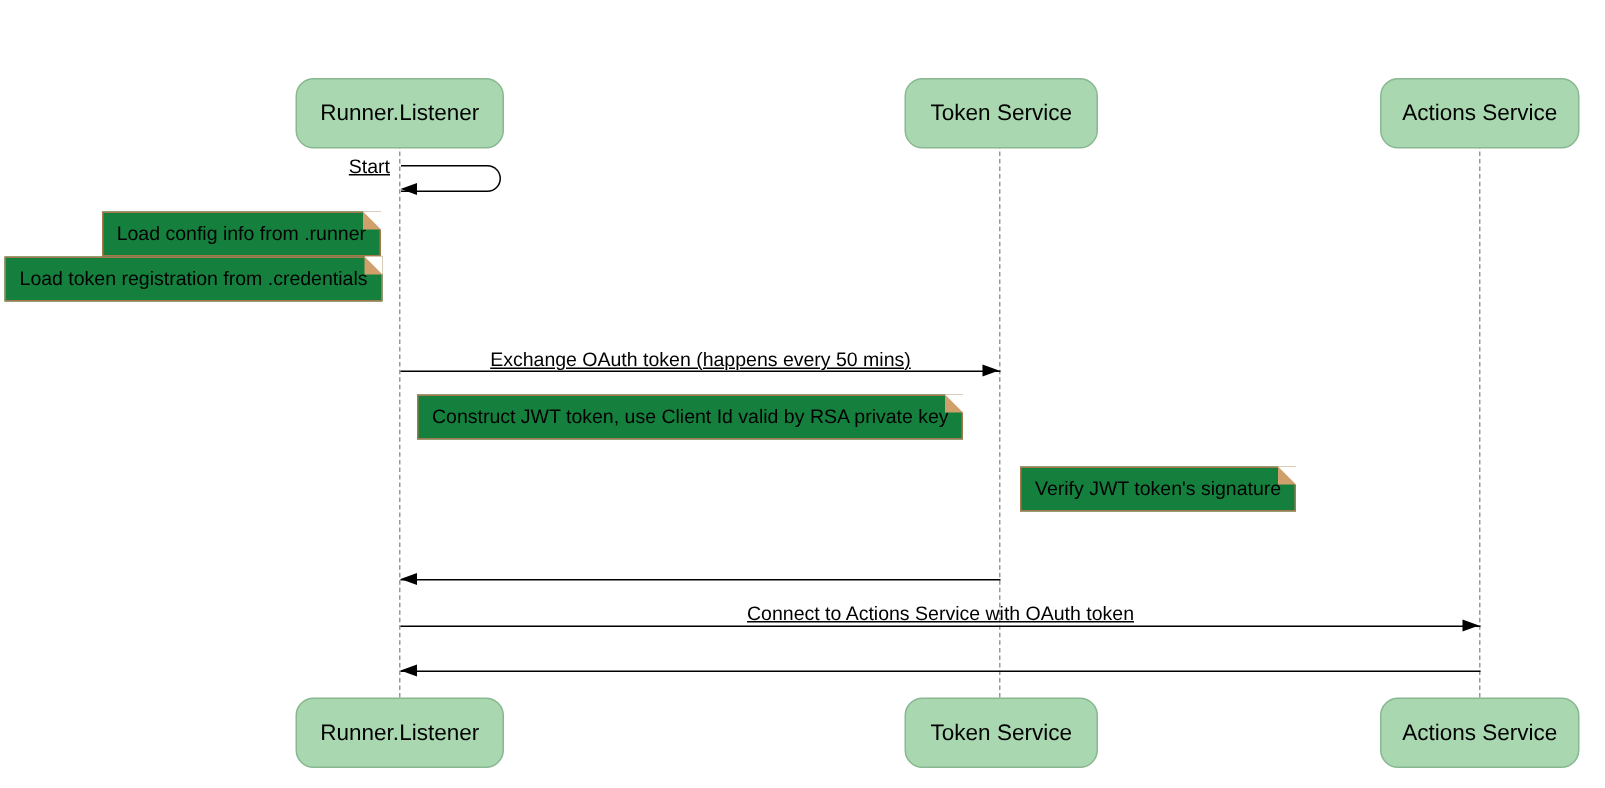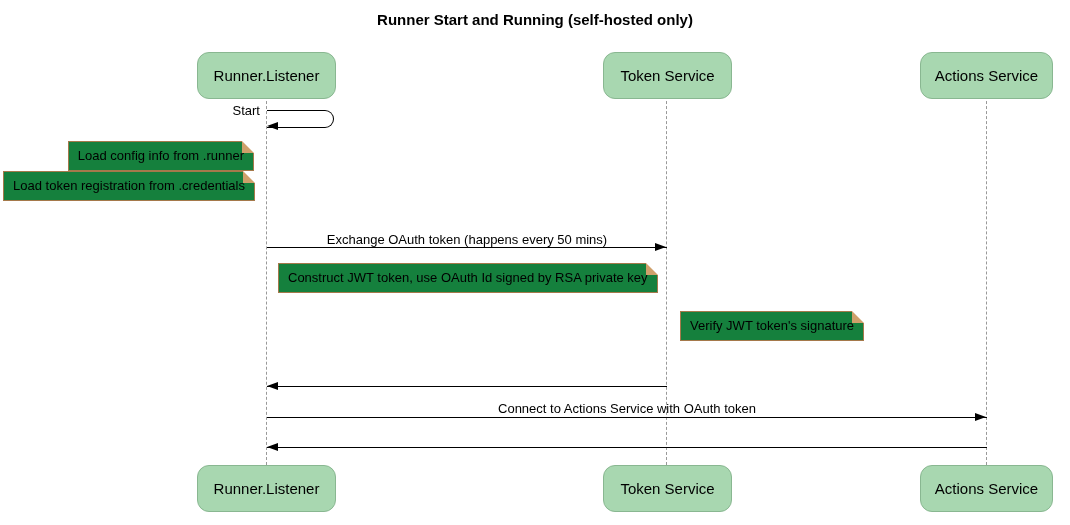--- a/index.html
+++ b/index.html
@@ -44,20 +44,21 @@
   .p-actions { left: 920px; width: 133px; }
   .row-top    { top: 52px; }
   .row-bottom { top: 465px; }
 
   .msg-label {
     position: absolute;
     font-size: 13px;
     color: #000;
     white-space: nowrap;
     text-align: center;
+    text-decoration: underline;
   }
   .msg-line {
     position: absolute;
     height: 1px;
     background: #000;
   }
   .arrow-right {
     position: absolute;
     width: 0; height: 0;
     border-left: 11px solid #000;
@@ -98,21 +99,20 @@
     border-style: solid;
     border-width: 0 12px 12px 0;
     border-color: #ffffff #ffffff #cfa06b #cfa06b;
   }
 </style>
 </head>
 <body>
 
 <div class="canvas">
 
-  <div class="title">Runner Start and Running (self-hosted only)</div>
 
   <div class="lifeline" style="left:266px;"></div>
   <div class="lifeline" style="left:666px;"></div>
   <div class="lifeline" style="left:986px;"></div>
 
   <div class="participant p-runner row-top">Runner.Listener</div>
   <div class="participant p-token row-top">Token Service</div>
   <div class="participant p-actions row-top">Actions Service</div>
 
   <div class="msg-label" style="left:180px; top:103px; width:80px; text-align:right;">Start</div>
@@ -120,21 +120,21 @@
   <div class="arrow-left" style="left:267px; top:122px;"></div>
 
   <div class="note" style="right:816px; top:141px;">Load config info from .runner</div>
 
   <div class="note" style="right:815px; top:171px;">Load token registration from .credentials</div>
 
   <div class="msg-label" style="left:267px; top:232px; width:400px;">Exchange OAuth token (happens every 50 mins)</div>
   <div class="msg-line" style="left:267px; top:247px; width:400px;"></div>
   <div class="arrow-right" style="left:655px; top:243px;"></div>
 
-  <div class="note" style="left:278px; top:263px;">Construct JWT token, use OAuth Id signed by RSA private key</div>
+  <div class="note" style="left:278px; top:263px;">Construct JWT token, use Client Id valid by RSA private key</div>
 
   <div class="note" style="left:680px; top:311px;">
     <div>Verify JWT token's signature</div>
   </div>
 
   <div class="msg-line" style="left:267px; top:386px; width:400px;"></div>
   <div class="arrow-left" style="left:267px; top:382px;"></div>
 
   <div class="msg-label" style="left:267px; top:401px; width:720px;">Connect to Actions Service with OAuth token</div>
   <div class="msg-line" style="left:267px; top:417px; width:720px;"></div>

